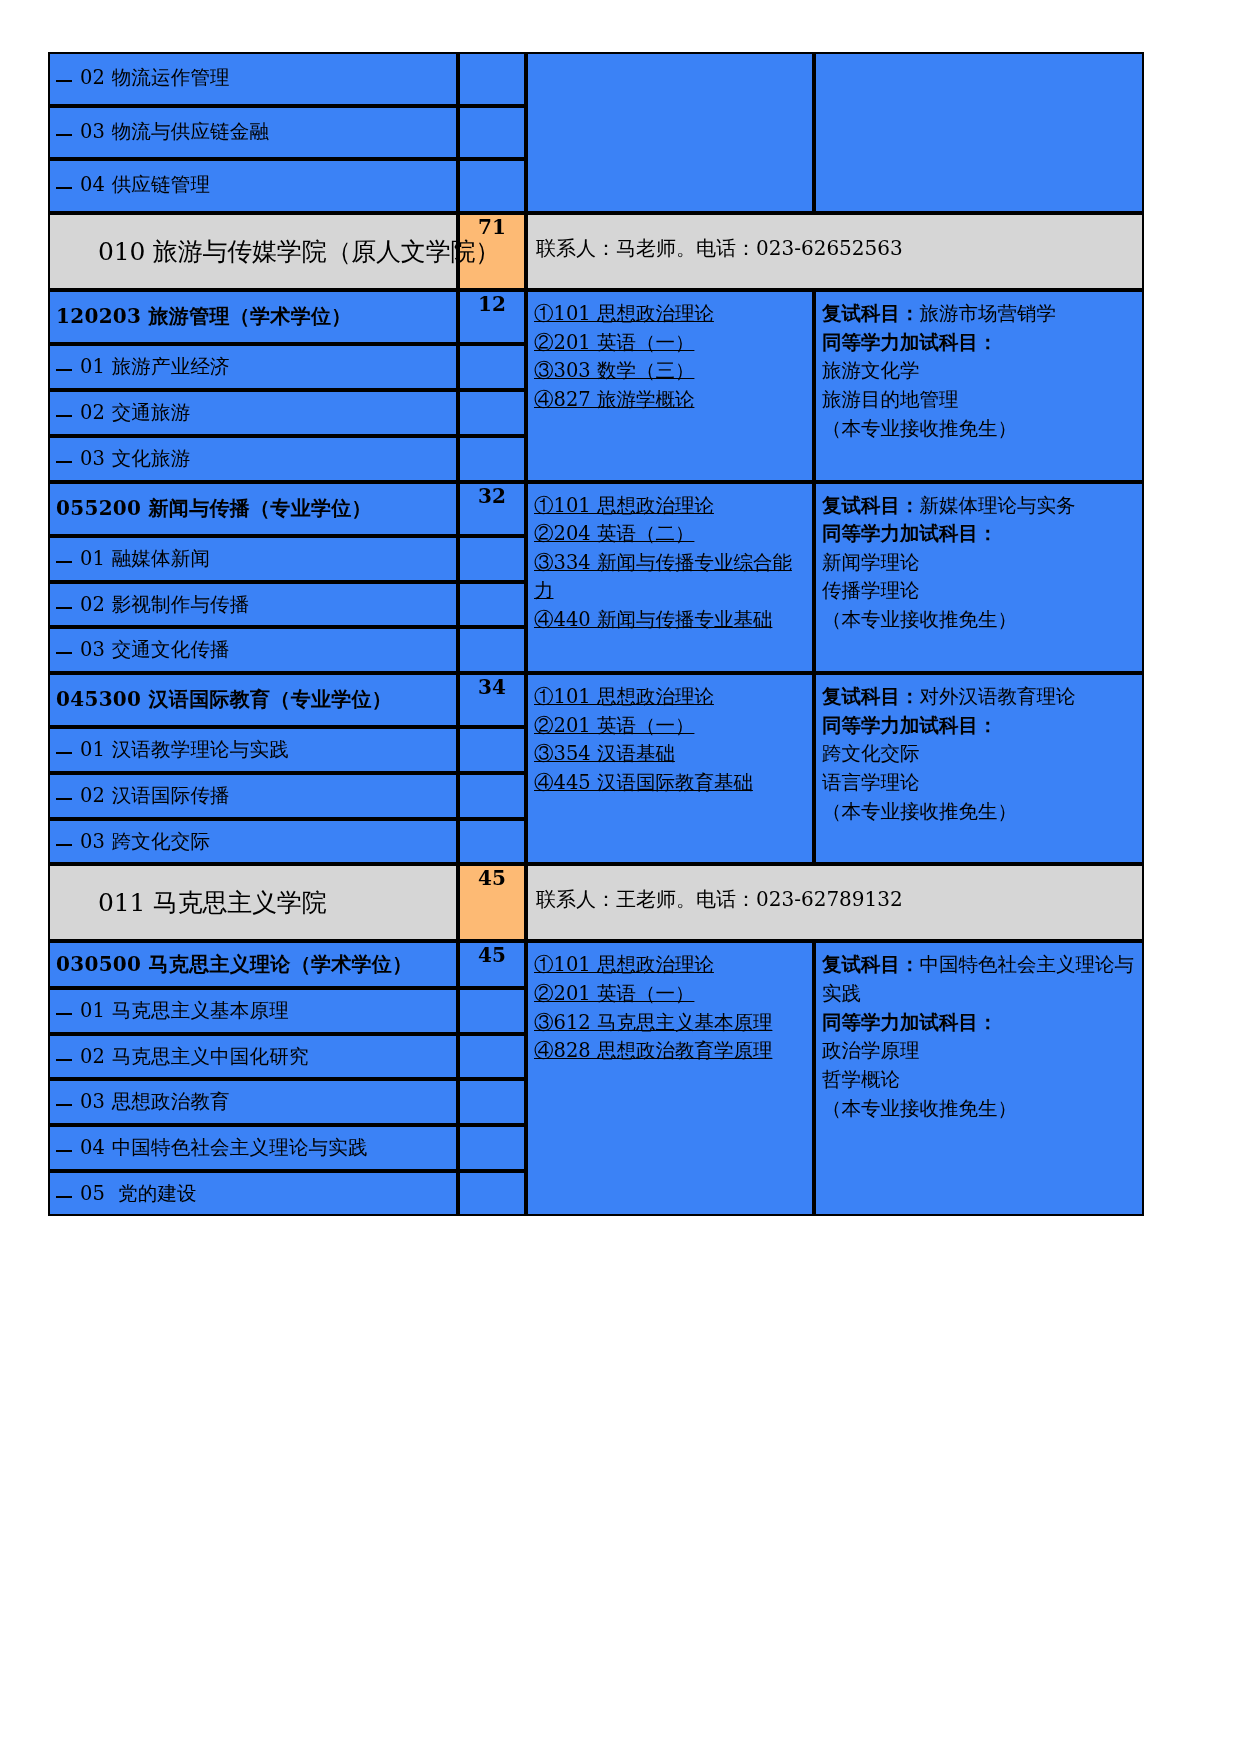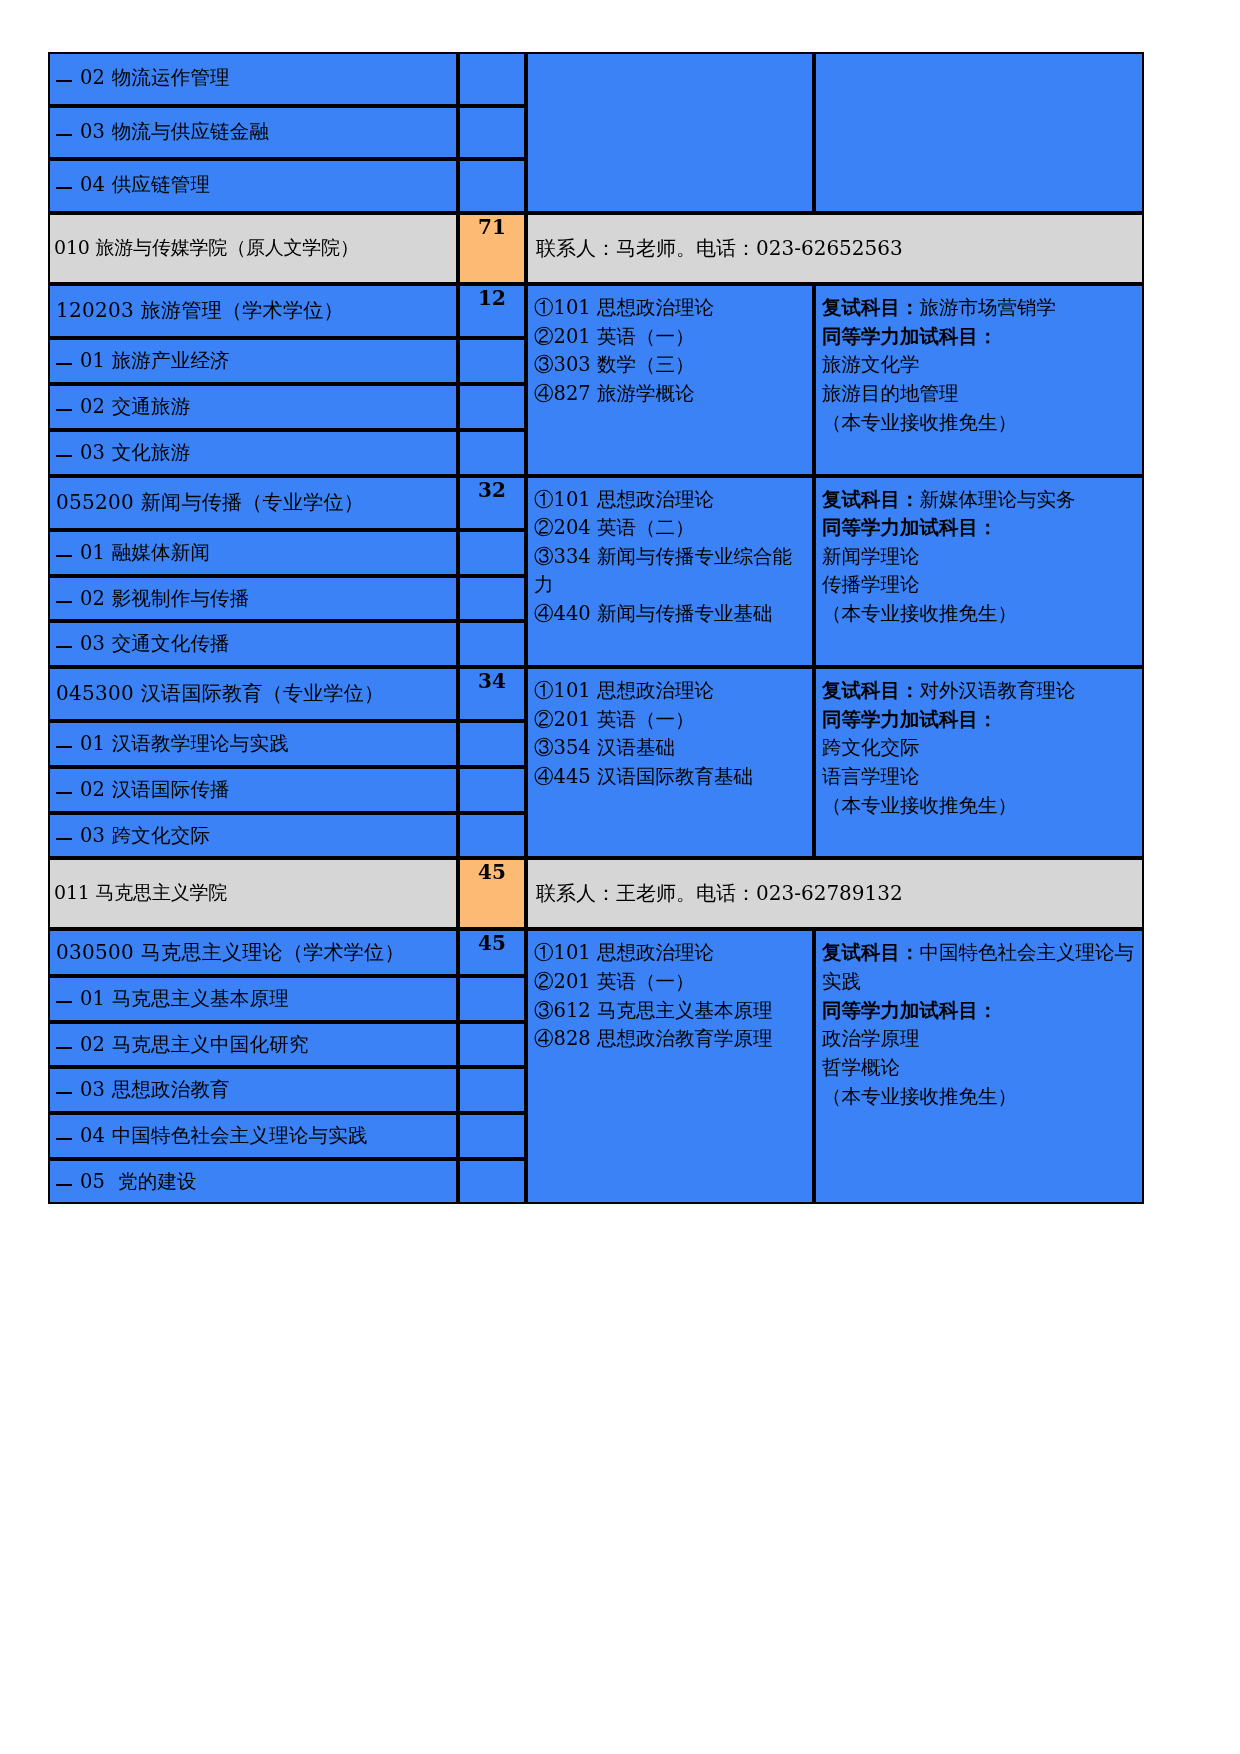--- a/index.html
+++ b/index.html
@@ -42,21 +42,21 @@
   .cell {
     padding: 7px 8px 7px 6px;
     line-height: 1.42;
     font-size: 19.5px;
     letter-spacing: 0.2px;
   }
   .cell-pad-lg { padding: 10px 8px 12px 6px; }
 
   
   .major-title {
-    font-weight: normal;
+    font-weight: bold;
     font-size: 20px;
     letter-spacing: 0.3px;
   }
   
   .direction {
     font-size: 19.5px;
     white-space: nowrap;
   }
   .direction .us {
     display: inline-block;
@@ -73,36 +73,38 @@
     font-weight: bold;
     font-family: "DejaVu Serif", "Liberation Serif", serif;
   }
 
   
   tr.college td {
     background: #d6d6d6;
   }
   tr.college td.quota { background: #fdba74; }
   .college-name {
-    font-size: 19px;
+    font-size: 25px;
     padding: 20px 8px 20px 4px;
     white-space: nowrap;
     letter-spacing: -0.2px;
+    margin-left: 44px;
   }
   .college-contact {
     font-size: 20px;
     padding: 20px 8px 20px 8px;
     white-space: nowrap;
   }
 
   
   .exam-list {
     font-size: 19.5px;
     line-height: 1.47;
     padding: 8px 6px 8px 6px;
+    text-decoration: underline;
   }
   .exam-list .line { white-space: normal; }
 
   
   .review {
     font-size: 19.5px;
     line-height: 1.47;
     padding: 8px 4px 8px 6px;
   }
   .review .hdr { font-weight: bold; }

